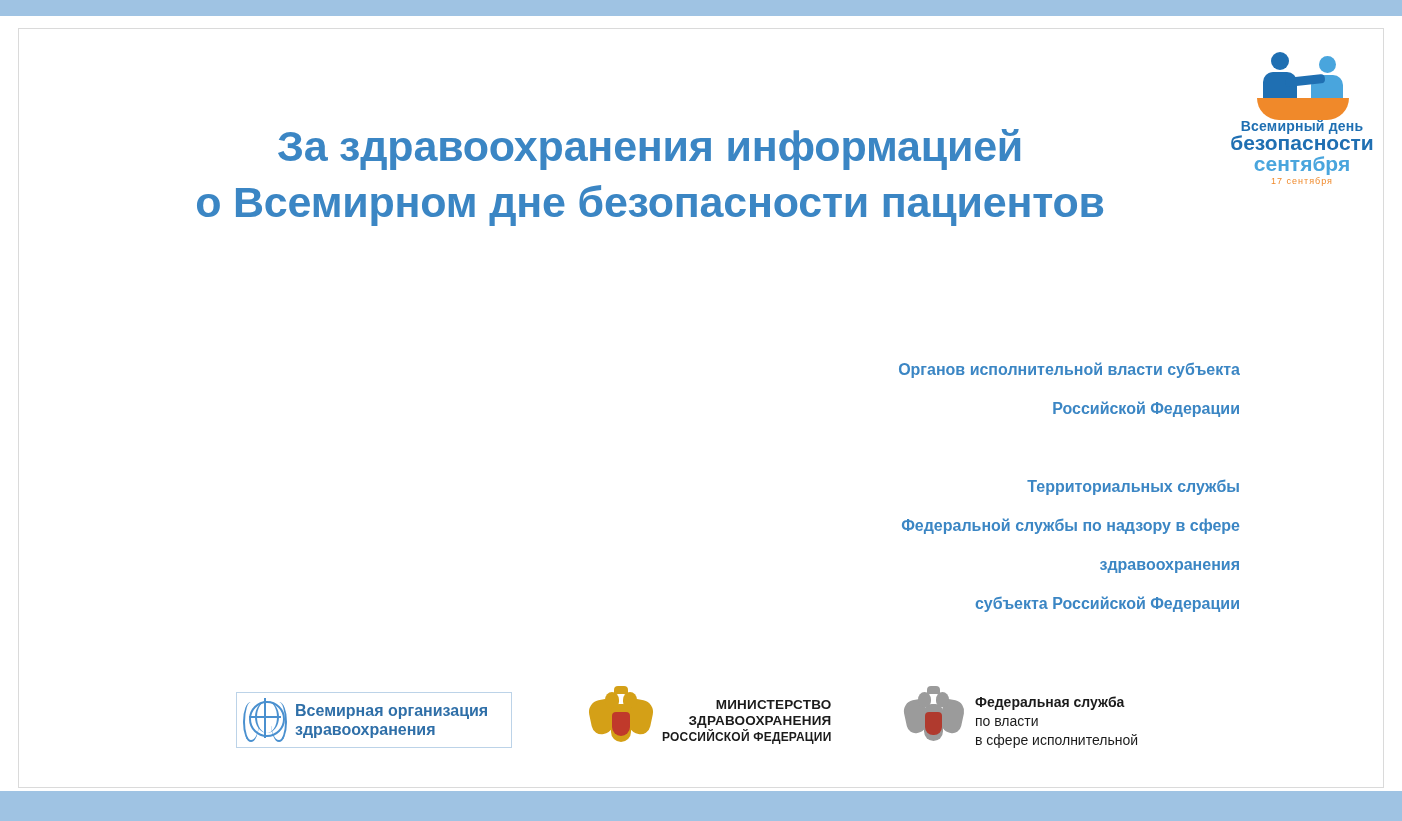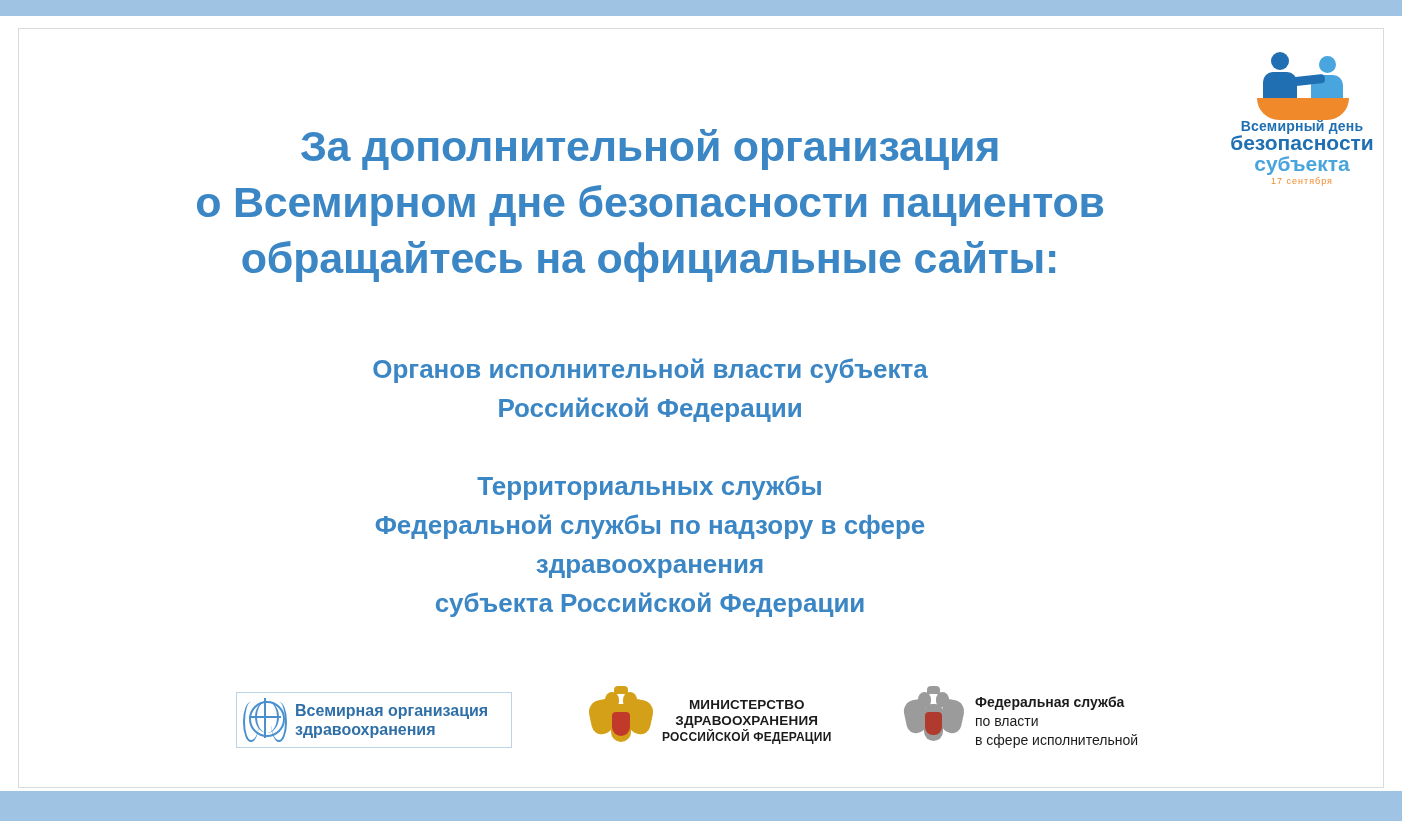--- a/index.html
+++ b/index.html
@@ -172,23 +172,23 @@
   }
   .headline .ln {
     display: block;
   }
 
   
   .body-block {
     position: absolute;
     left: 60px;
     width: 1180px;
-    text-align: center;
+    text-align: right;
     color: #3b86c4;
-    font-size: 26px;
+    font-size: 16px;
     font-weight: bold;
     line-height: 39px;
   }
   .body-block .ln { display: block; }
   .block-1 { top: 350px; }
   .block-2 { top: 467px; }
 
   
   .logos {
     position: absolute;
@@ -335,21 +335,21 @@
     height: 24px;
     background: #c0392b;
     border-radius: 4px 4px 9px 9px;
   }
   .minzdrav-text {
     margin-left: 10px;
     color: #1b1b1b;
     font-size: 13.5px;
     font-weight: bold;
     line-height: 16px;
-    text-align: center;
+    text-align: right;
     letter-spacing: 0.2px;
   }
   .minzdrav-text .small {
     font-size: 12px;
   }
 
   
   .rzn {
     position: absolute;
     left: 905px;
@@ -436,28 +436,27 @@
     <div class="wpsd-art">
       <div class="fig-left-head"></div>
       <div class="fig-left-body"></div>
       <div class="fig-right-head"></div>
       <div class="fig-right-body"></div>
       <div class="arm"></div>
       <div class="hands"></div>
     </div>
     <div class="wpsd-l1">Всемирный день</div>
     <div class="wpsd-l2">безопасности</div>
-    <div class="wpsd-l3">субъекта</div>
+    <div class="wpsd-l3">сентября</div>
     <div class="wpsd-l4">17 сентября</div>
   </div>
 
   <div class="headline">
-    <span class="ln">За дополнительной организация</span>
+    <span class="ln">За здравоохранения информацией</span>
     <span class="ln">о Всемирном дне безопасности пациентов</span>
-    <span class="ln">обращайтесь на официальные сайты:</span>
   </div>
 
   <div class="body-block block-1">
     <span class="ln">Органов исполнительной власти субъекта</span>
     <span class="ln">Российской Федерации</span>
   </div>
 
   <div class="body-block block-2">
     <span class="ln">Территориальных службы</span>
     <span class="ln">Федеральной службы по надзору в сфере</span>

